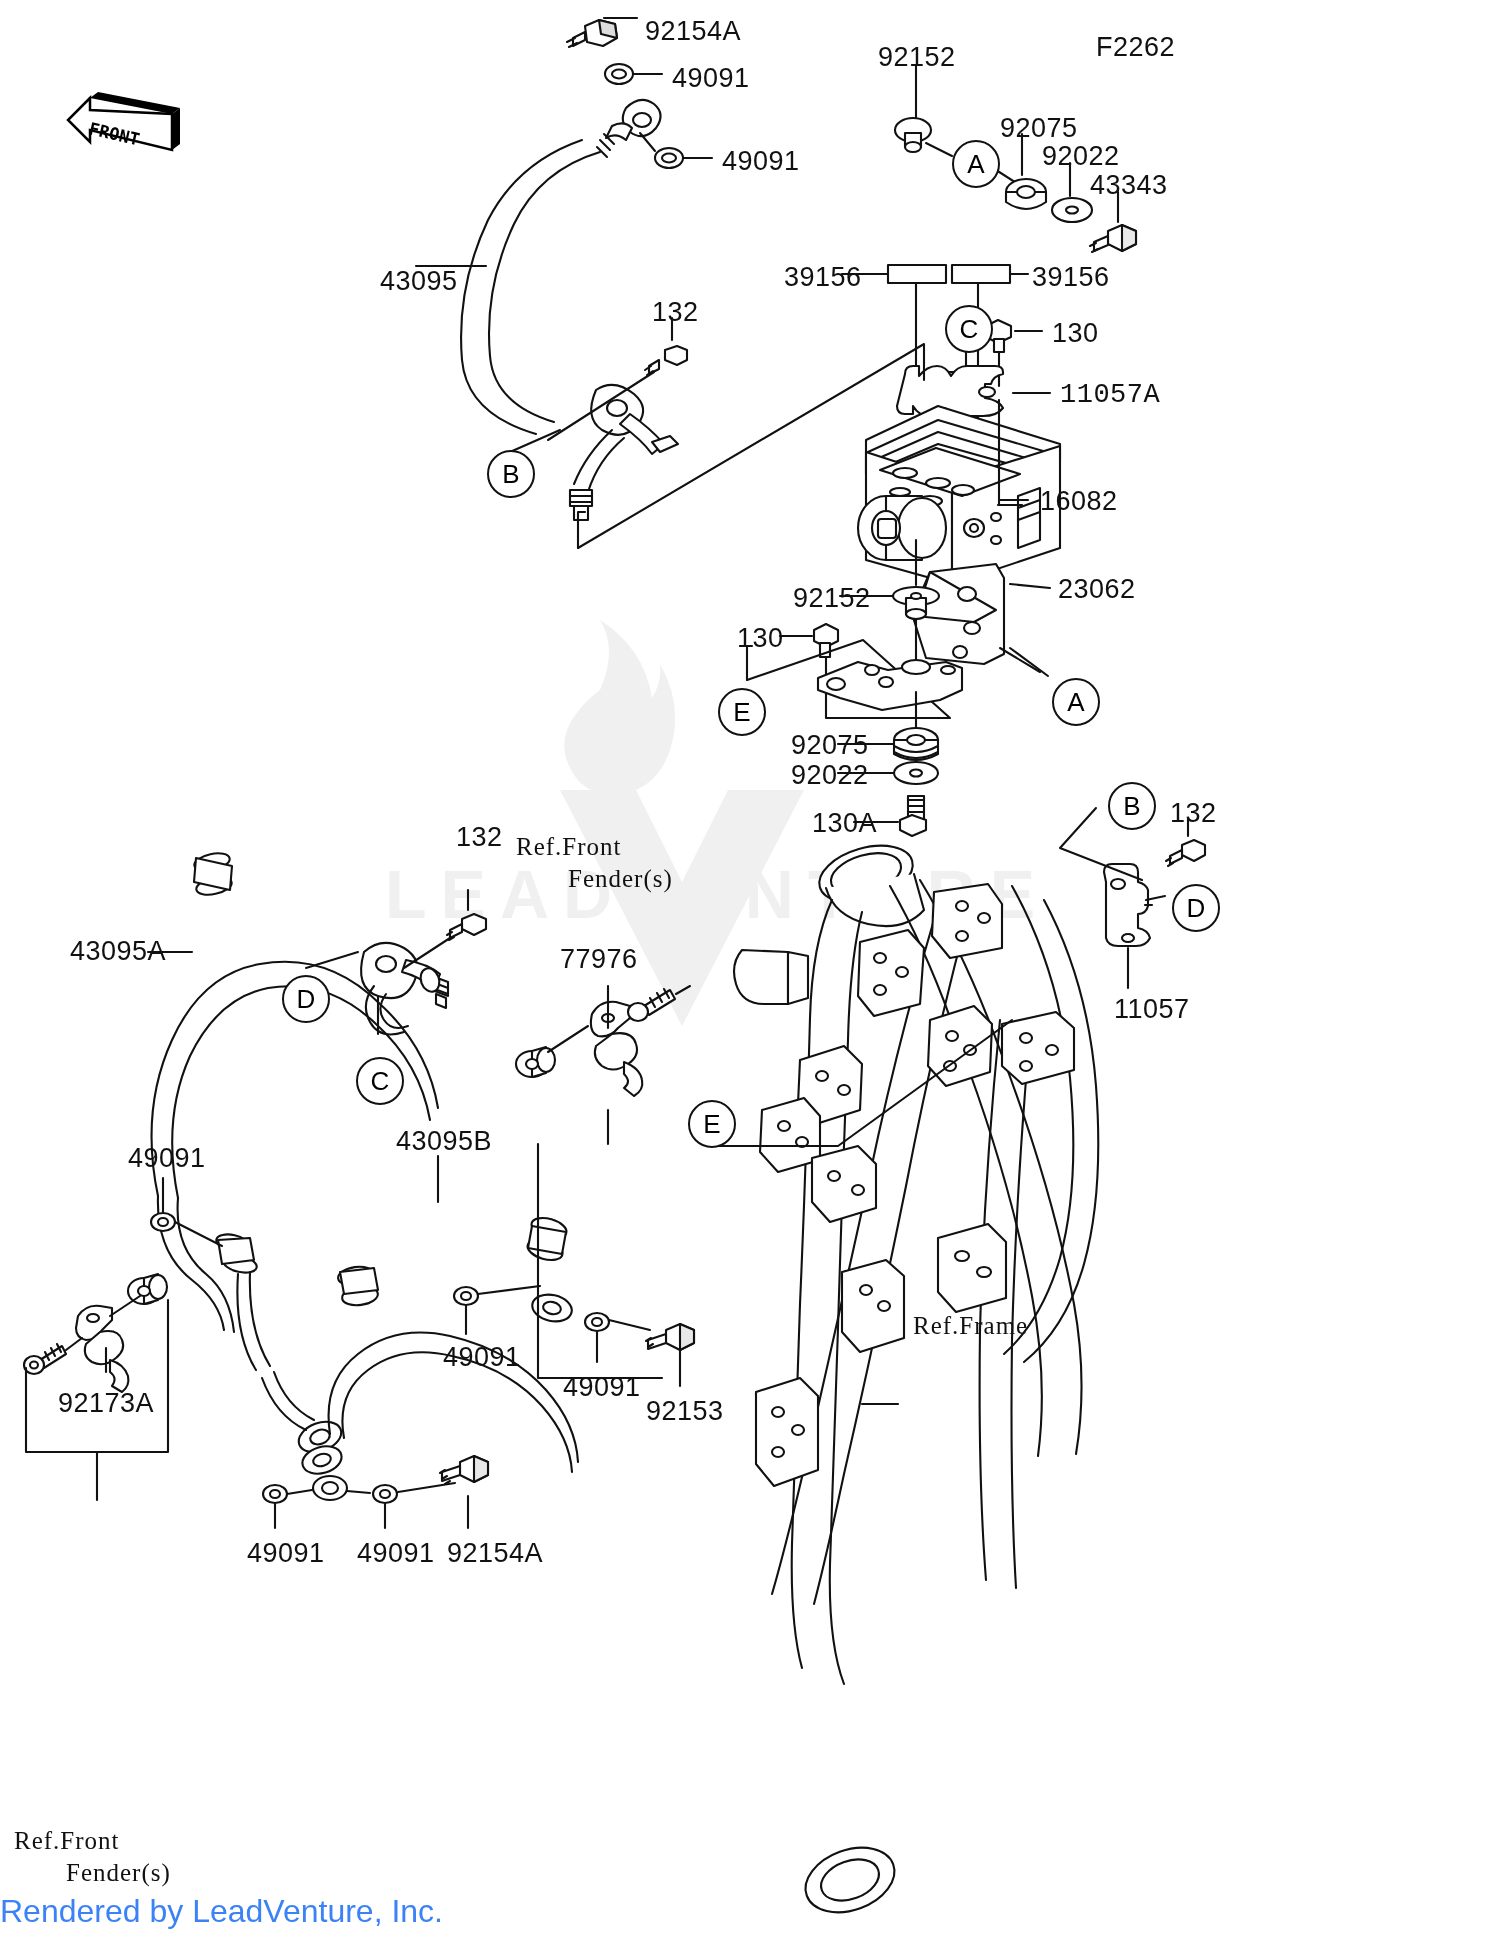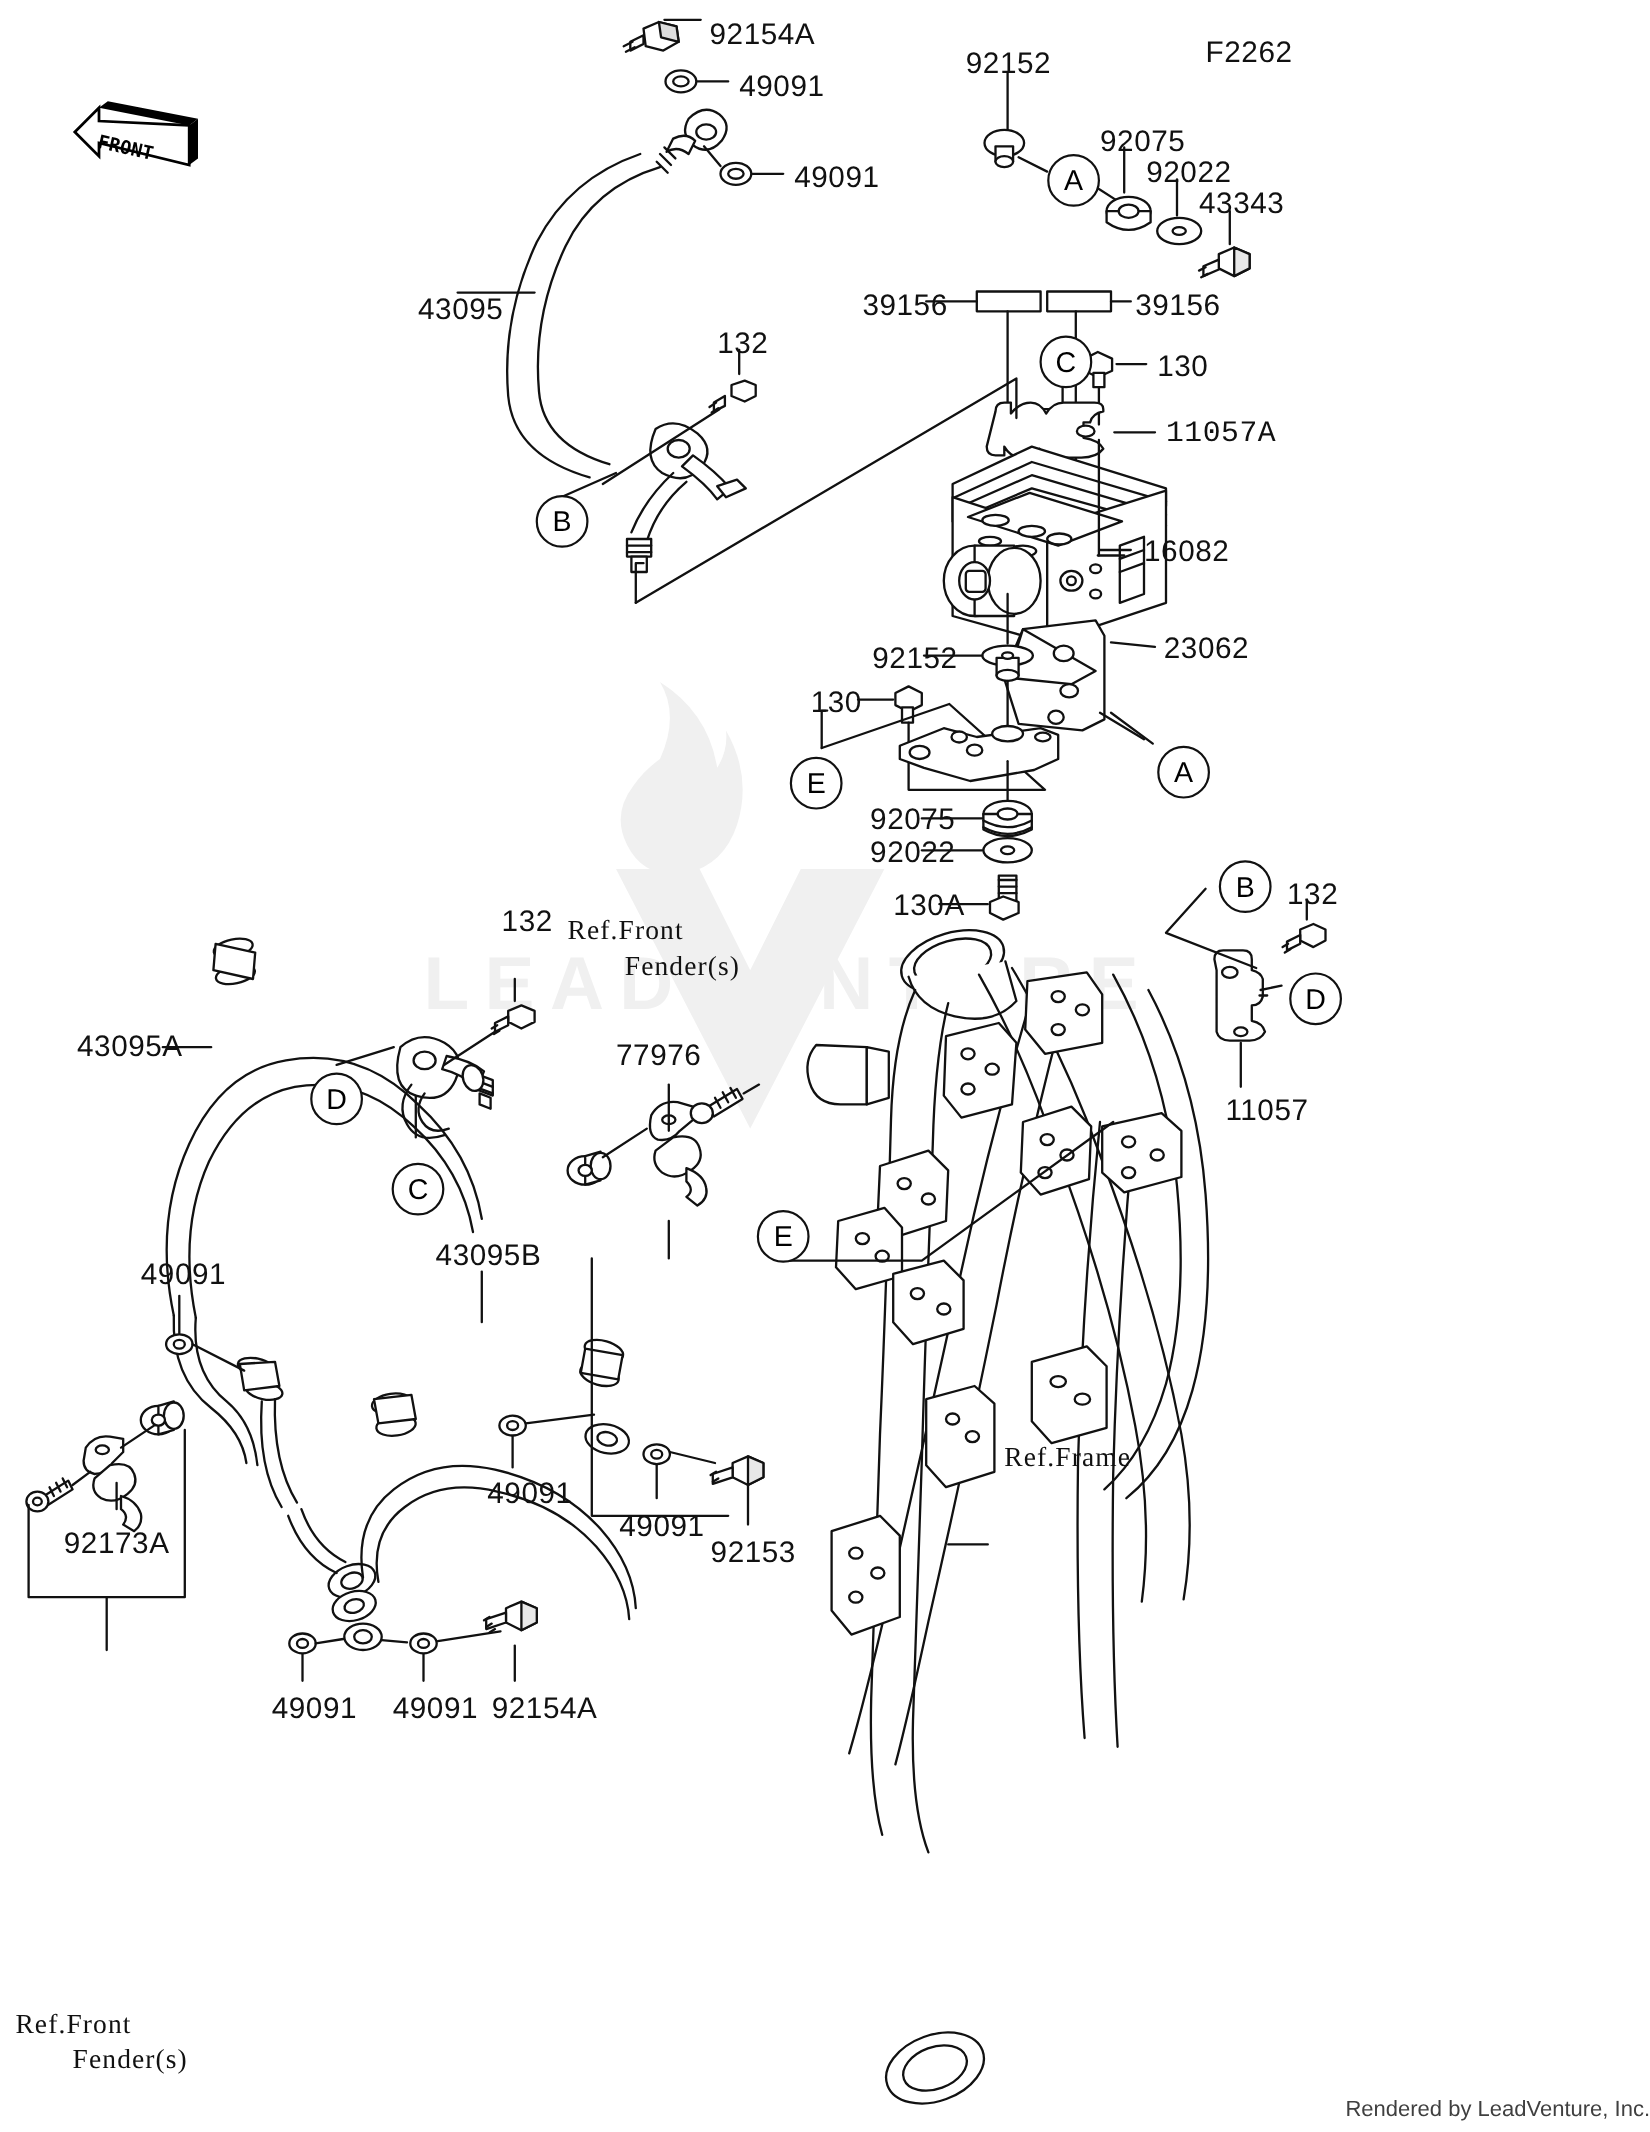--- a/index.html
+++ b/index.html
@@ -8,22 +8,22 @@
   #page{position:relative;width:1500px;height:1938px;background:#fff;overflow:hidden;}
   .lbl{position:absolute;font-family:"Liberation Sans","DejaVu Sans",sans-serif;
        font-size:27px;letter-spacing:0.5px;color:#111;white-space:nowrap;}
   .lbl.mono{font-family:Liberation Serif, serif;font-size:25px;letter-spacing:1px;}
   .circ{position:absolute;width:44px;height:44px;border:2.5px solid #111;border-radius:50%;
         display:flex;align-items:center;justify-content:center;
         font-family:"Liberation Sans","DejaVu Sans",sans-serif;font-size:26px;background:#fff;}
   svg.art{position:absolute;left:0;top:0;width:1500px;height:1938px;pointer-events:none;}
   .wm{position:absolute;color:#f0f0f0;font-family:"Liberation Sans","DejaVu Sans",sans-serif;
       font-weight:bold;letter-spacing:14px;font-size:68px;user-select:none;}
-  .footer{position:absolute;left:0;right:0;bottom:8px;text-align:right;
-          font-family:"Liberation Sans","DejaVu Sans",sans-serif;font-size:20px;color:#404040;}
+  .footer{position:absolute;left:0;right:0;bottom:8px;text-align:left;
+          font-family:"Liberation Sans","DejaVu Sans",sans-serif;font-size:32px;color:#3b82f6;}
   .front{position:absolute;left:60px;top:78px;width:130px;height:95px;}
 </style>
 </head>
 <body>
 
 <div id="page">
 
   <div class="wm" style="left:385px;top:855px;">LEADVENTURE</div>
 
   <svg class="art" viewBox="0 0 1500 1938">

